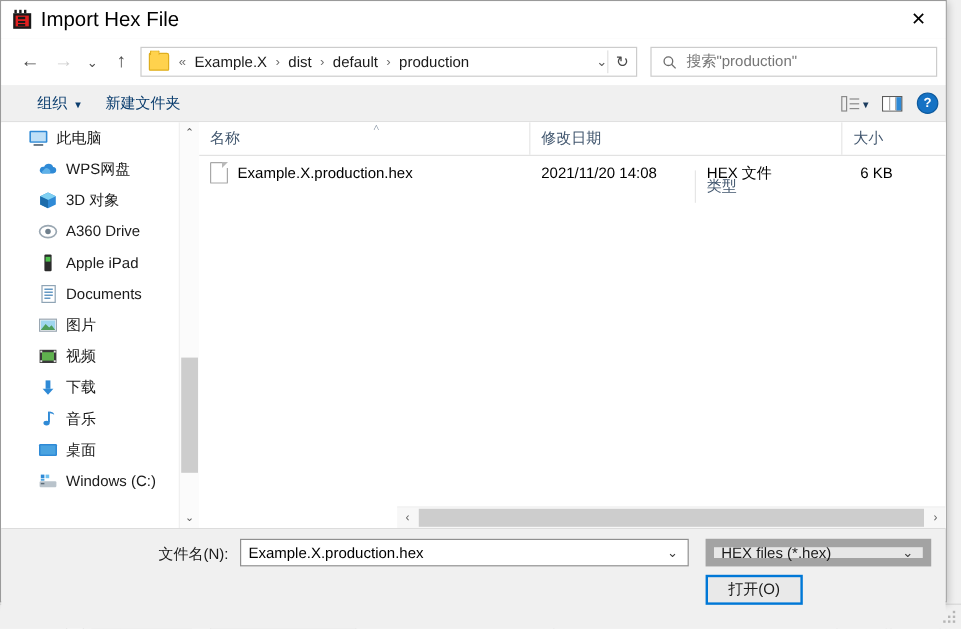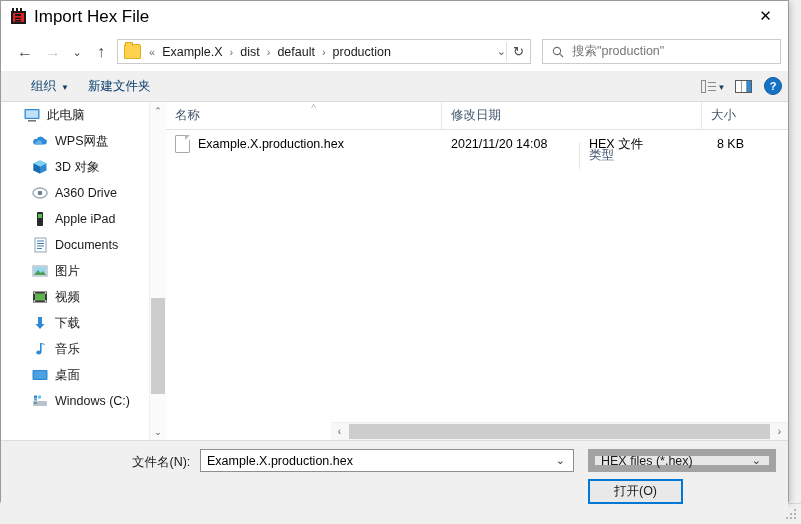--- a/index.html
+++ b/index.html
@@ -201,21 +201,21 @@
   }
   .fn-value { font-size: 12.5px; color: #000; margin-left: 6px; }
   .fn-caret { position: absolute; right: 8px; top: 0; height: 100%; display: flex; align-items: center; font-size: 11px; color: #3a3a3a; }
   .filter-combo {
     position: absolute; left: 588px; top: 449px; width: 188px; height: 23px;
     background: #e7e7e7; border: 7px solid #a3a3a3; box-sizing: border-box;
     display: flex; align-items: center;
   }
   .filter-value { font-size: 12.5px; color: #1a1a1a; margin-left: 6px; }
   .btn {
-    position: absolute; top: 479px; height: 25px; width: 95px;
+    position: absolute; top: 479px; height: 25px; width: 81px;
     display: flex; align-items: center; justify-content: center;
     font-size: 12.5px; color: #1a1a1a; background: #e1e1e1;
     border: 1px solid #adadad; box-sizing: border-box; cursor: default;
   }
   .btn-open { left: 588px; border: 2px solid #0078d7; background: #e9e9e9; }
   .btn-cancel { left: 690px; }
   .grip { position: absolute; right: 4px; bottom: 4px; width: 11px; height: 11px; }
   .grip i { position: absolute; width: 2px; height: 2px; background: #b5b5b5; }
 </style>
 </head>
@@ -456,21 +456,21 @@
           </div>
         </div>
 
         <div class="filerow">
           <div class="fr-name">
             <span class="fileicon"></span>
             <span>Example.X.production.hex</span>
           </div>
           <div class="fr-date">2021/11/20 14:08</div>
           <div class="fr-type">HEX 文件</div>
-          <div class="fr-size">8 KB</div>
+          <div class="fr-size">6 KB</div>
         </div>
 
         <div class="hscroll">
           <div class="hs-arrow hs-left">‹</div>
           <div class="hs-thumb"></div>
           <div class="hs-arrow hs-right">›</div>
         </div>
       </div>
     </div>
 

